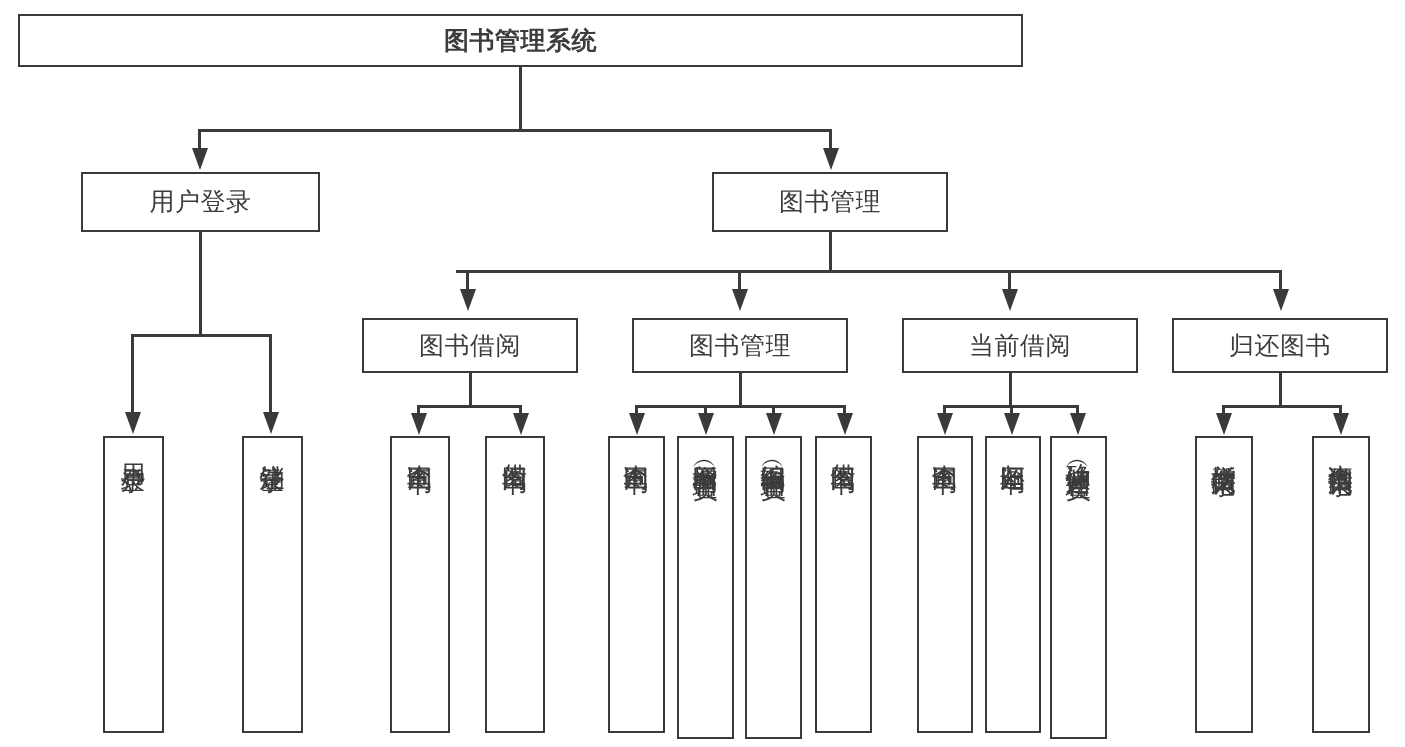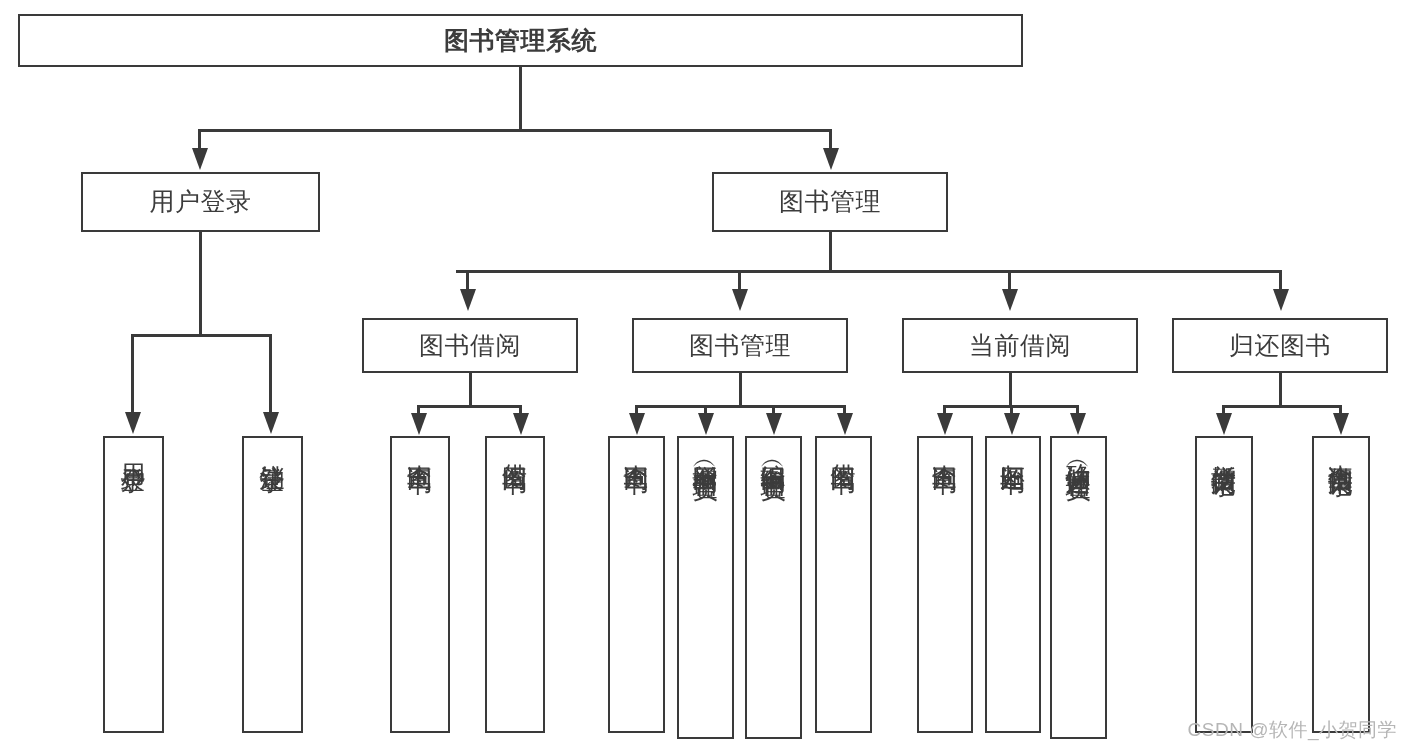--- a/index.html
+++ b/index.html
@@ -202,15 +202,14 @@
   <div class="arrow" style="left:1216px;top:413px;"></div>
   <div class="arrow" style="left:1333px;top:413px;"></div>
 
   <div class="node vert" style="left:1195px;top:436px;width:58px;height:297px;">
     <span class="label">新增借阅记录</span>
   </div>
   <div class="node vert" style="left:1312px;top:436px;width:58px;height:297px;">
     <span class="label">查询借阅记录</span>
   </div>
 
-  <div id="watermark">CSDN @软件_小贺同学</div>
 
 </div>
 
 </body></html>

